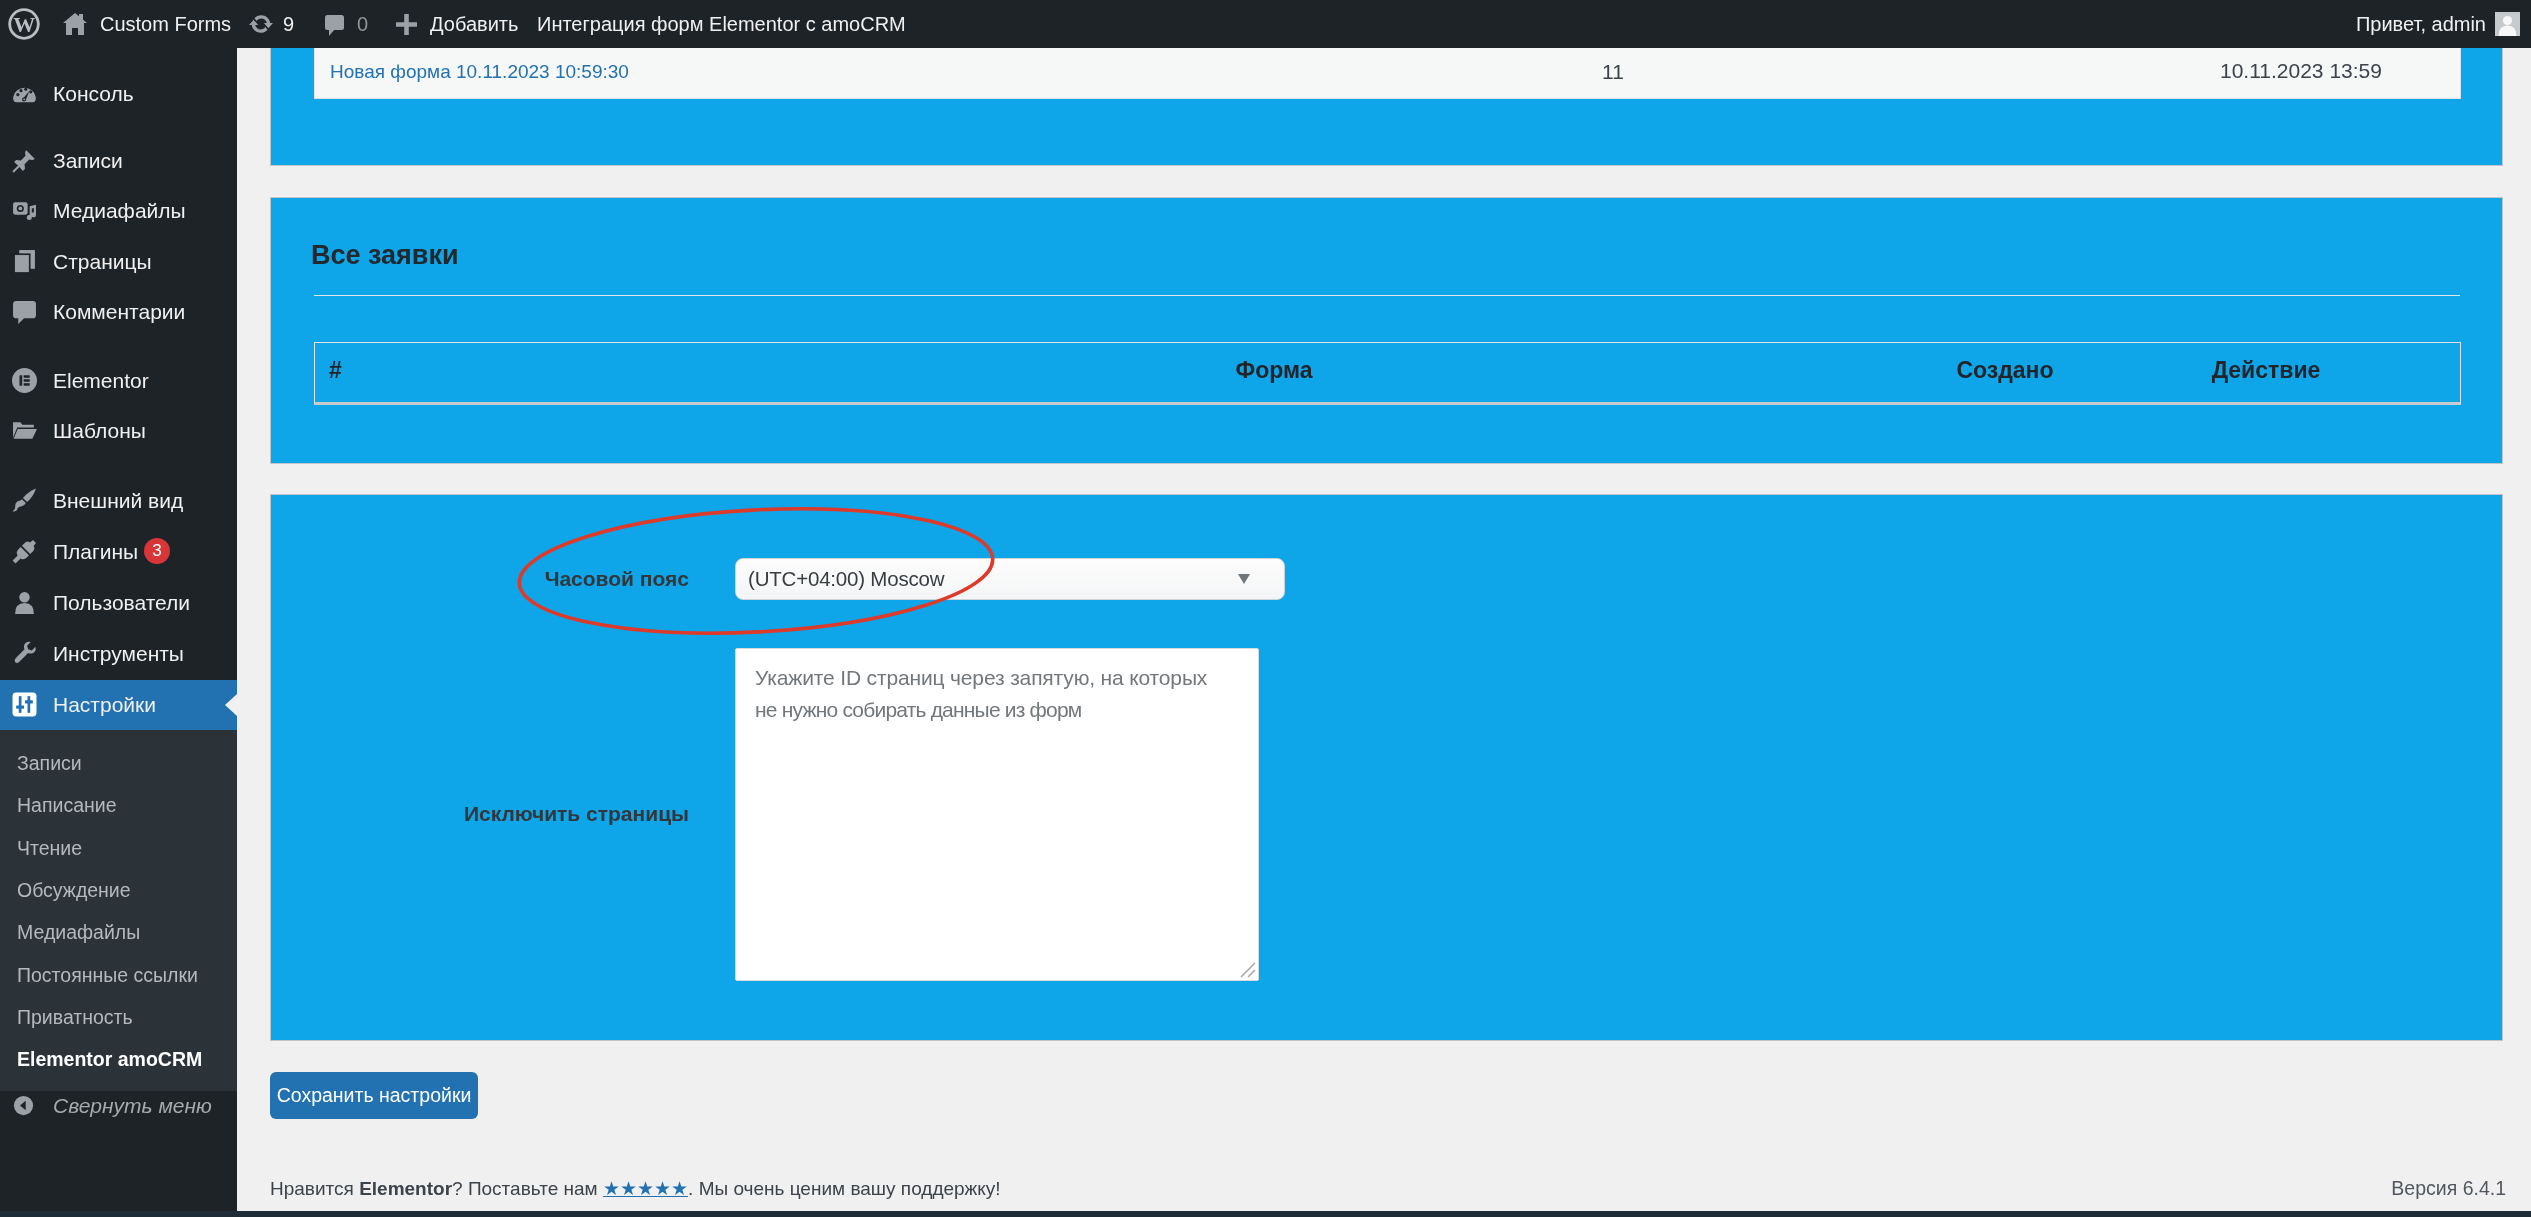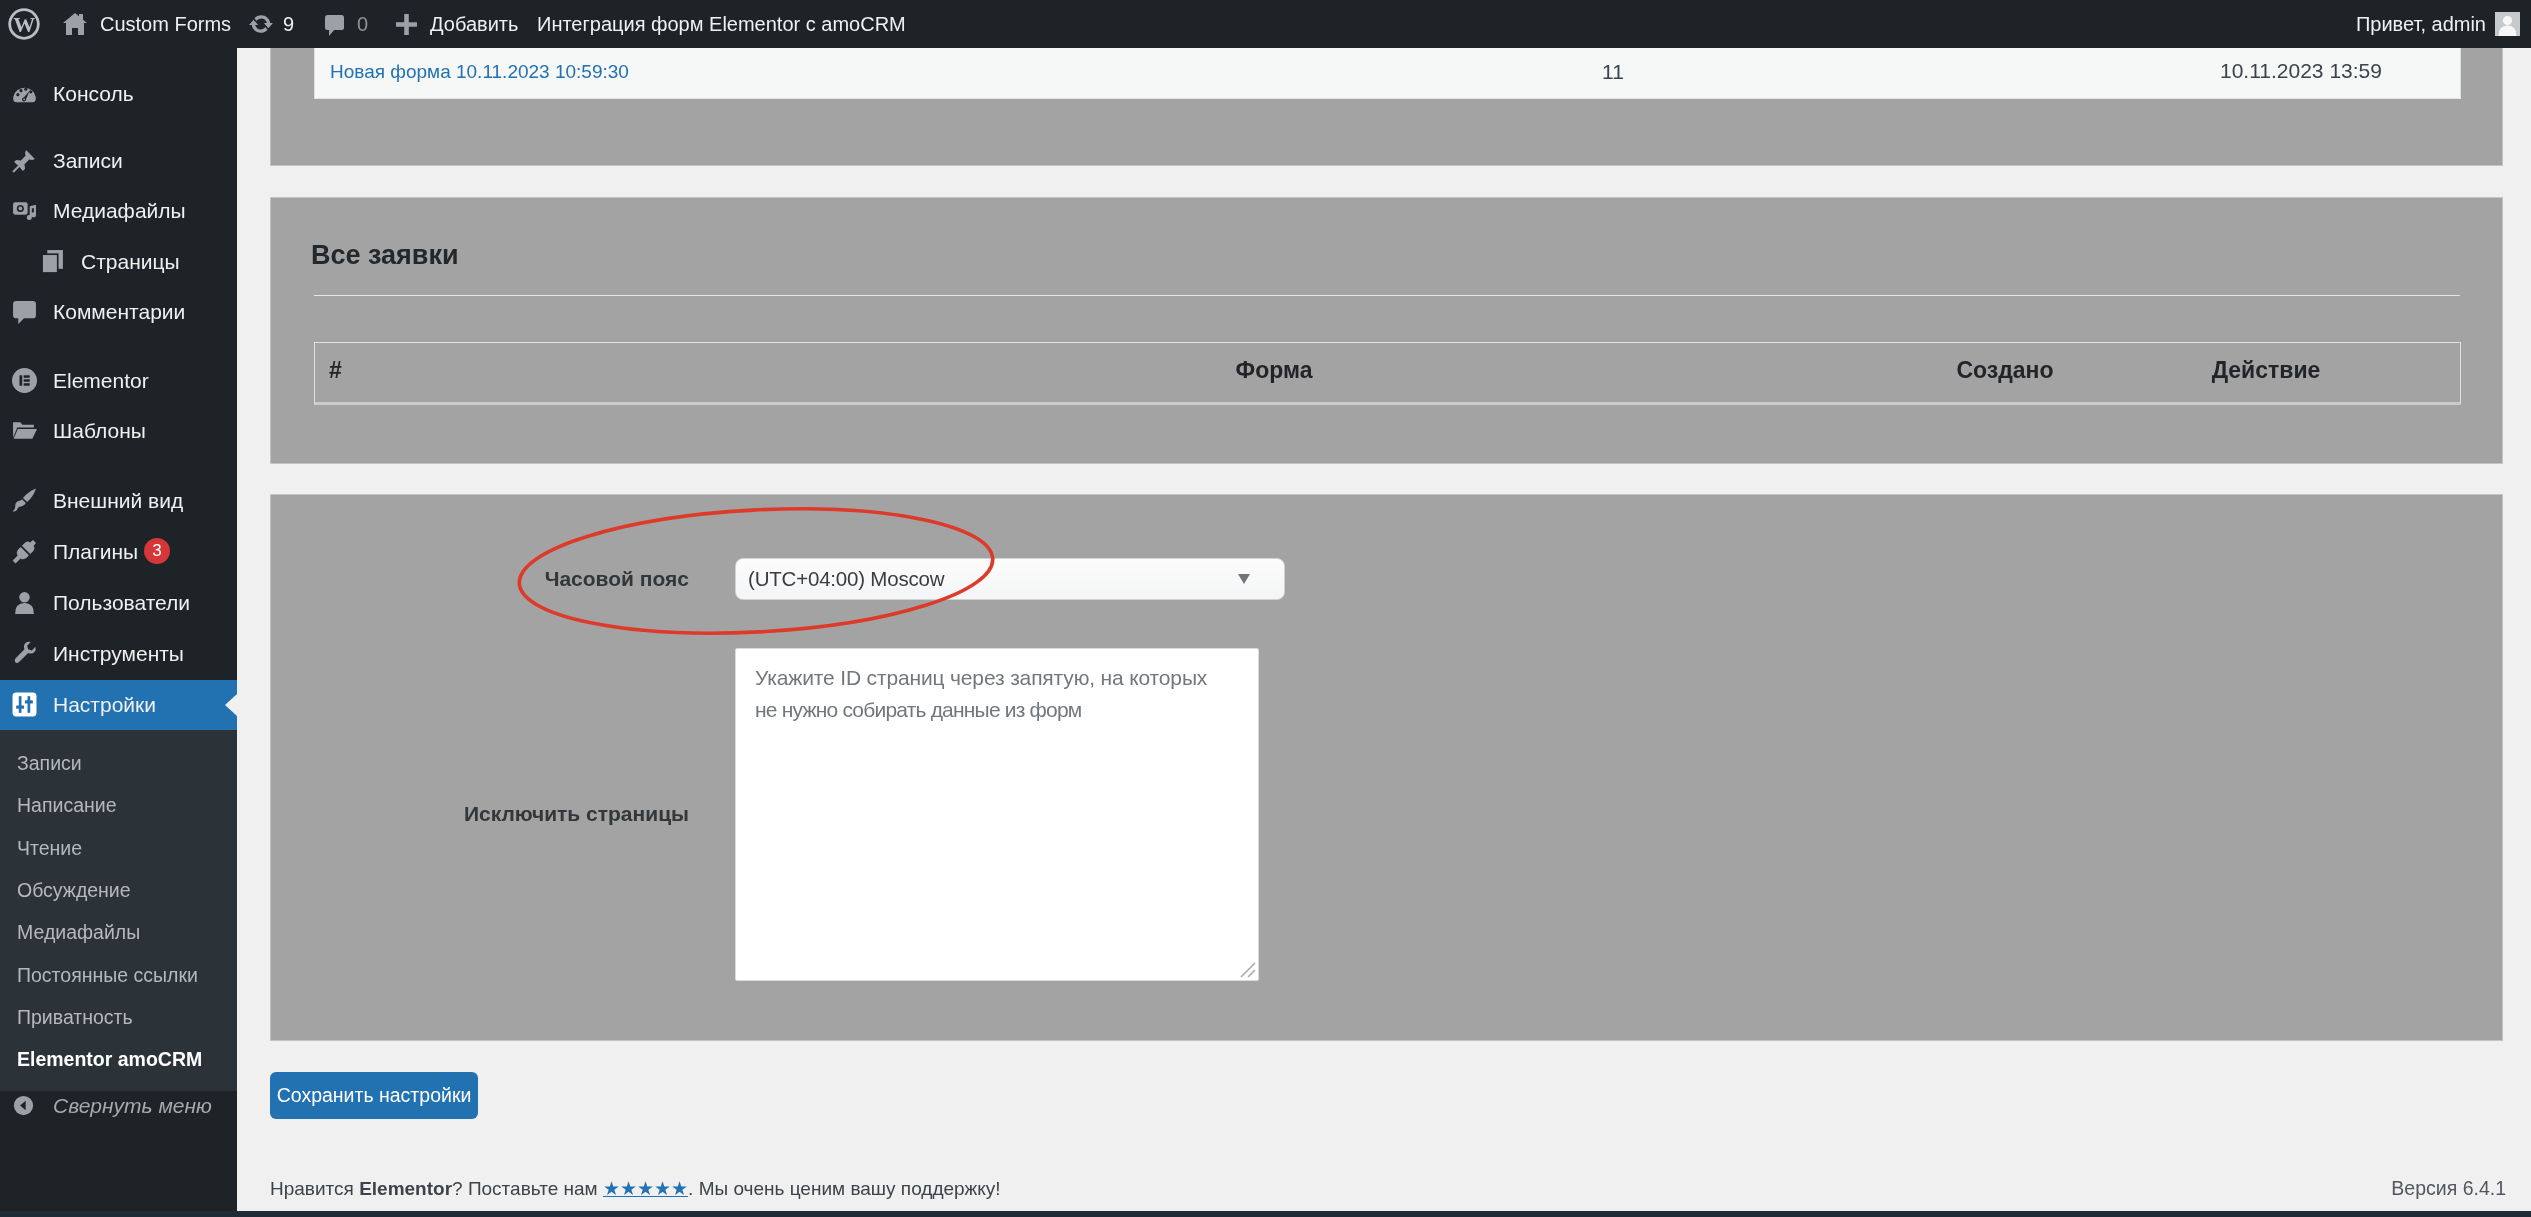--- a/index.html
+++ b/index.html
@@ -15,21 +15,21 @@
 #menuback { position:absolute; left:0; top:48px; width:237px; height:1165px; background:#1d2327; z-index:20; }
 #submenu-bg { position:absolute; left:0; top:682px; width:237px; height:361px; background:#2c3338; }
 .mi { position:absolute; left:0; width:237px; height:51px; }
 .mi .lbl { position:absolute; left:53px; top:0; height:51px; line-height:51px; font-size:21px; color:#f0f0f1; white-space:nowrap; }
 .mi .ico { position:absolute; left:12px; top:13px; width:25px; height:25px; }
 .active-item { position:absolute; left:0; top:680px; width:237px; height:50px; background:#2271b1; z-index:21; }
 .notch { position:absolute; left:225px; top:694px; width:0; height:0; border-top:11px solid transparent; border-bottom:11px solid transparent; border-right:12px solid #f0f0f1; z-index:25; }
 .smi { position:absolute; left:17px; height:42px; line-height:42px; font-size:19.5px; color:#b4b9be; white-space:nowrap; }
 
 #contentbg { position:absolute; left:237px; top:48px; width:2294px; height:1165px; background:#f0f0f1; z-index:1; }
-.card { position:absolute; left:270px; width:2233px; background:#a3a3a3; border:1px solid #c3c4c7; z-index:2; }
+.card { position:absolute; left:270px; width:2233px; background:#0ea5e9; border:1px solid #c3c4c7; z-index:2; }
 #bottomline { position:absolute; left:0; top:1211px; width:2531px; height:6px; background:#1f2c35; z-index:40; }
 .hdrlbl { position:absolute; font-size:23px; font-weight:700; color:#212529; top:0; line-height:55px; }
 </style>
 </head>
 <body>
 <div id="page">
   <div id="contentbg"></div>
 
   <div class="card" id="card1" style="top:47px; height:119px; border-top:none;">
     <div style="position:absolute; left:43px; top:0; width:2147px; height:52px; background:#f6f7f7; border:1px solid #dee2e6; border-top:none;">
@@ -140,21 +140,21 @@
     <div class="mi" style="top:185px;">
       <svg class="ico" viewBox="0 0 24 24">
           <rect x="1" y="4" width="14" height="12" rx="2" fill="#9ca1a7"></rect>
           <circle cx="8" cy="10" r="3.4" fill="#1d2327"></circle>
           <circle cx="8" cy="10" r="1.8" fill="#9ca1a7"></circle>
           <path d="M17 8 L23 6.5 L23 16 A2.4 2.4 0 1 1 21 13.8 L21 9.5 L19 10 L19 18.5 A2.4 2.4 0 1 1 17 16.3 Z" fill="#9ca1a7"></path>
         </svg>
       <span class="lbl">Медиафайлы</span>
     </div>
 
-    <div class="mi" style="top:236px;margin-left:28px;">
+    <div class="mi" style="top:236px;">
       <svg class="ico" viewBox="0 0 24 24">
           <rect x="7" y="1" width="15" height="18" fill="#9ca1a7"></rect>
           <rect x="2" y="5" width="15" height="18" fill="#9ca1a7" stroke="#1d2327" stroke-width="1.6"></rect>
         </svg>
       <span class="lbl">Страницы</span>
     </div>
 
     <div class="mi" style="top:286px;">
       <svg class="ico" viewBox="0 0 24 24">
           <rect x="1" y="2" width="22" height="16.5" rx="3" fill="#9ca1a7"></rect>

